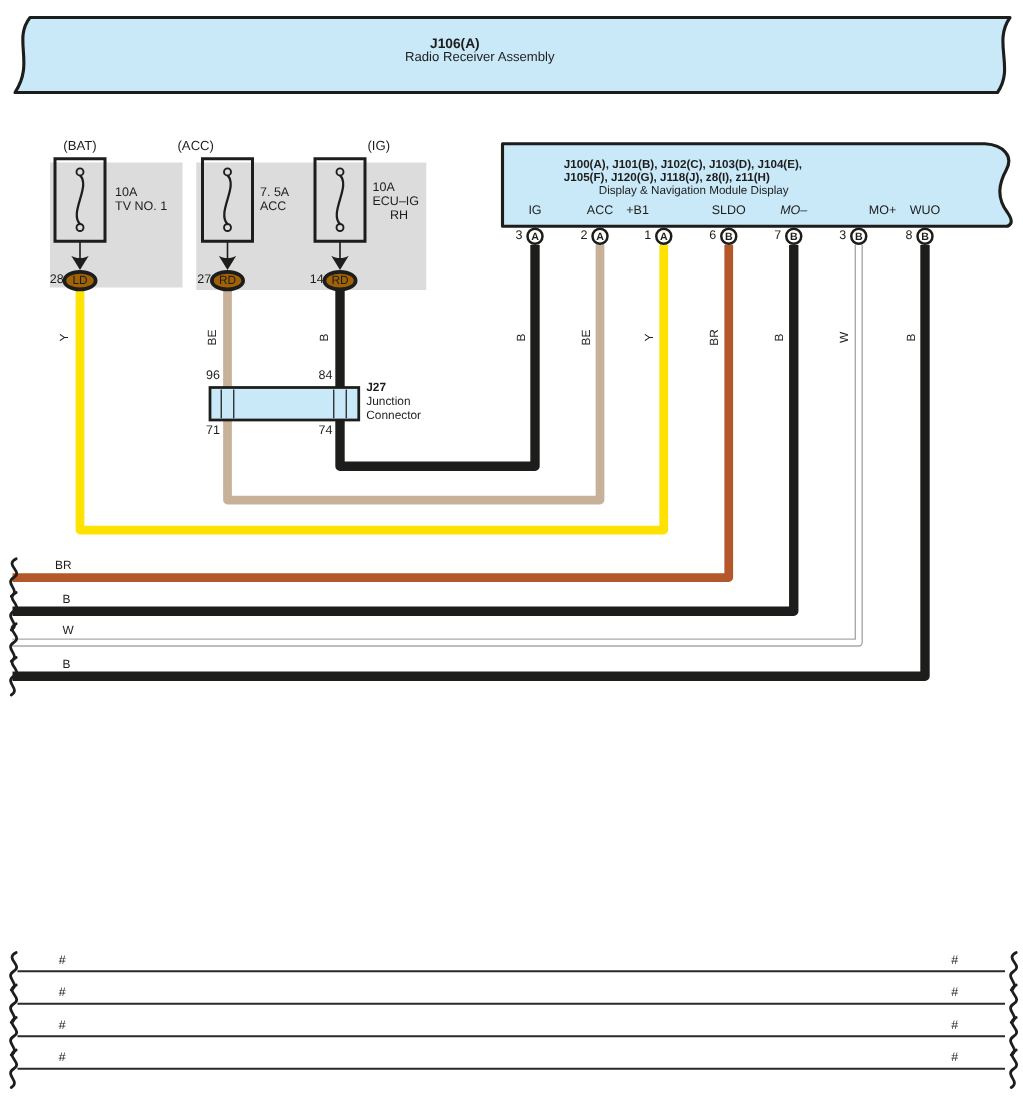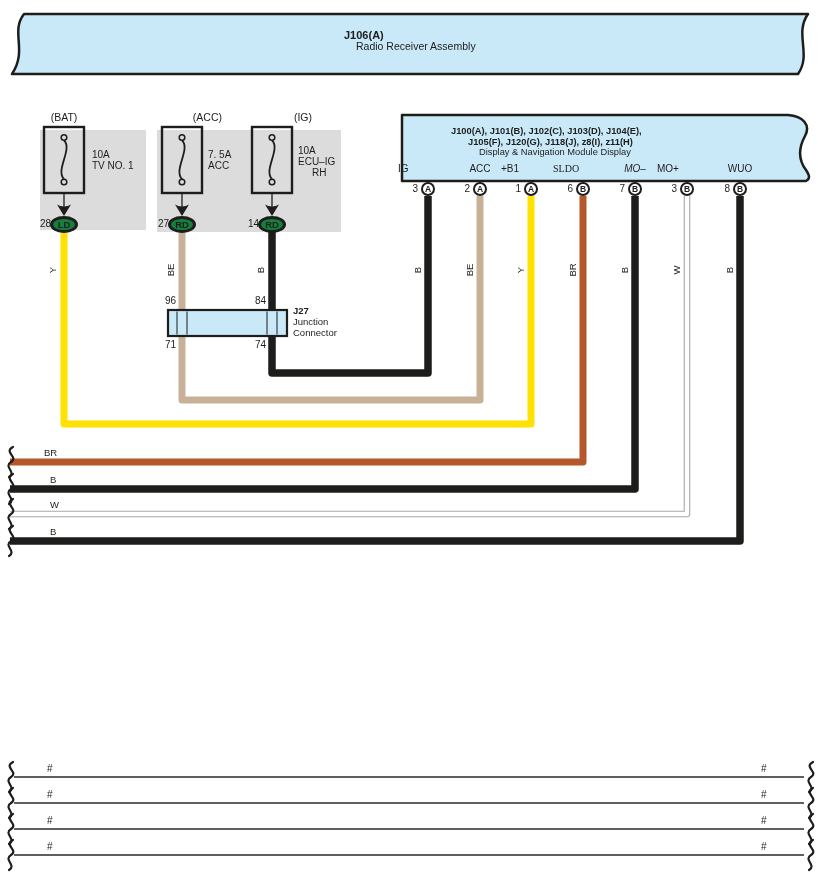--- a/index.html
+++ b/index.html
@@ -10,22 +10,22 @@
   #shapes{position:absolute;left:0;top:0;}
   .t{position:absolute;white-space:nowrap;line-height:1.1;color:#1d1d1b;font-size:10px;}
   .b{font-weight:bold;}
   .f93{font-size:9.3px;}
   .f95{font-size:9.5px;}
   .f105{font-size:10.5px;}
   .f11{font-size:11px;}
   .rot{transform:translate(-50%,-50%) rotate(-90deg);transform-origin:center;}
   .oval{
     position:absolute;box-sizing:border-box;width:28px;height:17px;
-    border:3px solid #1d1d1b;border-radius:50%;background:#15803d;
-    font-size:9.5px;line-height:11px;text-align:center;z-index:5;font-weight:bold;
+    border:3px solid #1d1d1b;border-radius:50%;background:#a16207;
+    font-size:9.5px;line-height:11px;text-align:center;z-index:5;
   }
   .pincircle{
     position:absolute;box-sizing:border-box;width:14px;height:14px;
     border:2px solid #1d1d1b;border-radius:50%;background:#fff;
     font-size:8.5px;font-weight:bold;line-height:10px;text-align:center;z-index:5;
   }
 </style>
 </head>
 <body>
 
@@ -90,24 +90,24 @@
       <path d="M 813 814 C 803 819 819 824 811 829
              C 803 834 817 839 809 844" fill="none" stroke="#1d1d1b" stroke-width="2.2" stroke-linecap="round"></path>
       <line x1="14" y1="855" x2="804" y2="855" stroke="#2a2a2a" stroke-width="1.6"></line>
       <path d="M 13 840 C 3 845 19 850 11 855
              C 3 860 17 865 9 870" fill="none" stroke="#1d1d1b" stroke-width="2.2" stroke-linecap="round"></path>
       <path d="M 813 840 C 803 845 819 850 811 855
              C 803 860 817 865 809 870" fill="none" stroke="#1d1d1b" stroke-width="2.2" stroke-linecap="round"></path>
     </svg>
 
   <div class="t b f11" style="left:344px;top:29px;">J106(A)</div>
-  <div class="t f105" style="left:356px;top:41px;text-align:right;">Radio Receiver Assembly</div>
+  <div class="t f105" style="left:324px;top:41px;text-align:right;">Radio Receiver Assembly</div>
 
   <div class="t b f93" style="left:451px;top:126px;">J100(A), J101(B), J102(C), J103(D), J104(E),</div>
-  <div class="t b f93" style="left:451px;top:136.5px;margin-left:17px;">J105(F), J120(G), J118(J), z8(I), z11(H)</div>
+  <div class="t b f93" style="left:451px;top:136.5px;">J105(F), J120(G), J118(J), z8(I), z11(H)</div>
   <div class="t f93" style="left:451px;top:147px;padding-left:28px;">Display &amp; Navigation Module Display</div>
 
   <div class="t b f95" style="left:293px;top:306px;">J27</div>
   <div class="t f95" style="left:293px;top:317px;">Junction</div>
   <div class="t f95" style="left:293px;top:328px;">Connector</div>
 <div class="t f95 rot" style="left: 53px; top: 270px;">Y</div>
     <div class="t f95 rot" style="left: 521px; top: 270px;">Y</div>
     <div class="t f95 rot" style="left: 171px; top: 270px;">BE</div>
     <div class="t f95 rot" style="left: 470px; top: 270px;">BE</div>
     <div class="t f95 rot" style="left: 261px; top: 270px;">B</div>
@@ -122,47 +122,47 @@
     <div class="t f95" style="left: 50px; top: 527px;">B</div>
     <div class="t " style="left: 156px; top: 295px; width: 20px; text-align: right;">96</div>
     <div class="t " style="left: 246px; top: 295px; width: 20px; text-align: right;">84</div>
     <div class="t " style="left: 156px; top: 339px; width: 20px; text-align: right;">71</div>
     <div class="t " style="left: 246px; top: 339px; width: 20px; text-align: right;">74</div>
     <div class="t f105" style="left: 24px; top: 112px; width: 80px; text-align: center;">(BAT)</div>
     <div class="t " style="left: 92px; top: 149px;">10A</div>
     <div class="t " style="left: 92px; top: 159.8px;">TV NO. 1</div>
     <div class="t " style="left: 21px; top: 218px; width: 30px; text-align: right;">28</div>
     <div class="oval" style="left: 50px; top: 216px;">LD</div>
-    <div class="t f105" style="left: 142px; top: 112px; width: 80px; text-align: right;">(ACC)</div>
+    <div class="t f105" style="left: 142px; top: 112px; width: 80px; text-align: left;">(ACC)</div>
     <div class="t " style="left: 208px; top: 149px;">7. 5A</div>
     <div class="t " style="left: 208px; top: 159.8px;">ACC</div>
     <div class="t " style="left: 139px; top: 218px; width: 30px; text-align: right;">27</div>
     <div class="oval" style="left: 168px; top: 216px;">RD</div>
     <div class="t f105" style="left: 232px; top: 112px; width: 80px; text-align: right;">(IG)</div>
     <div class="t " style="left: 298px; top: 145px;">10A</div>
     <div class="t " style="left: 298px; top: 155.8px;">ECU–IG</div>
     <div class="t " style="left: 312px; top: 166.6px;">RH</div>
     <div class="t " style="left: 229px; top: 218px; width: 30px; text-align: right;">14</div>
     <div class="oval" style="left: 258px; top: 216px;">RD</div>
-    <div class="t " style="left: 398px; top: 163px; width: 60px; ">IG</div>
+    <div class="t " style="left: 398px; top: 163px; width: 60px; text-align: center;">IG</div>
     <div class="t " style="left: 392px; top: 182.5px; width: 26px; text-align: right;">3</div>
     <div class="pincircle" style="left: 421px; top: 182px;">A</div>
     <div class="t " style="left: 450px; top: 163px; width: 60px; text-align: center;">ACC</div>
     <div class="t " style="left: 444px; top: 182.5px; width: 26px; text-align: right;">2</div>
     <div class="pincircle" style="left: 473px; top: 182px;">A</div>
     <div class="t " style="left: 501px; top: 163px; width: 60px; text-align: left;">+B1</div>
     <div class="t " style="left: 495px; top: 182.5px; width: 26px; text-align: right;">1</div>
     <div class="pincircle" style="left: 524px; top: 182px;">A</div>
-    <div class="t " style="left: 553px; top: 163px; width: 60px;  font-family: Liberation Serif, serif;">SLDO</div>
+    <div class="t " style="left: 553px; top: 163px; width: 60px; text-align: center;">SLDO</div>
     <div class="t " style="left: 547px; top: 182.5px; width: 26px; text-align: right;">6</div>
     <div class="pincircle" style="left: 576px; top: 182px;">B</div>
     <div class="t " style="left: 605px; top: 163px; width: 60px; text-align: center; font-style: italic;">MO–</div>
     <div class="t " style="left: 599px; top: 182.5px; width: 26px; text-align: right;">7</div>
     <div class="pincircle" style="left: 628px; top: 182px;">B</div>
-    <div class="t " style="left: 657px; top: 163px; width: 60px; text-align: left;">MO+</div>
+    <div class="t " style="left: 657px; top: 163px; width: 60px; text-align: right;">MO+</div>
     <div class="t " style="left: 651px; top: 182.5px; width: 26px; text-align: right;">3</div>
     <div class="pincircle" style="left: 680px; top: 182px;">B</div>
     <div class="t " style="left: 710px; top: 163px; width: 60px; text-align: center;">WUO</div>
     <div class="t " style="left: 704px; top: 182.5px; width: 26px; text-align: right;">8</div>
     <div class="pincircle" style="left: 733px; top: 182px;">B</div>
     <div class="t " style="left: 47px; top: 763px;">#</div>
     <div class="t " style="left: 761px; top: 763px;">#</div>
     <div class="t " style="left: 47px; top: 789px;">#</div>
     <div class="t " style="left: 761px; top: 789px;">#</div>
     <div class="t " style="left: 47px; top: 815px;">#</div>

